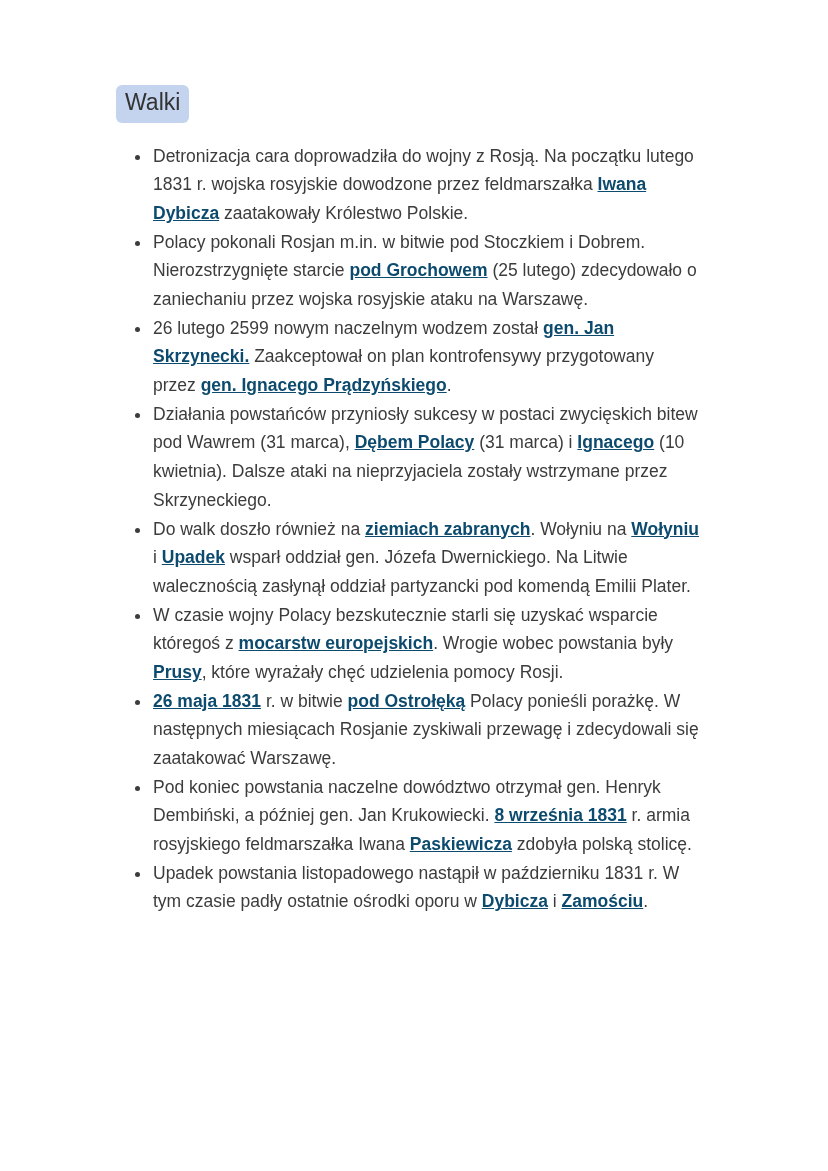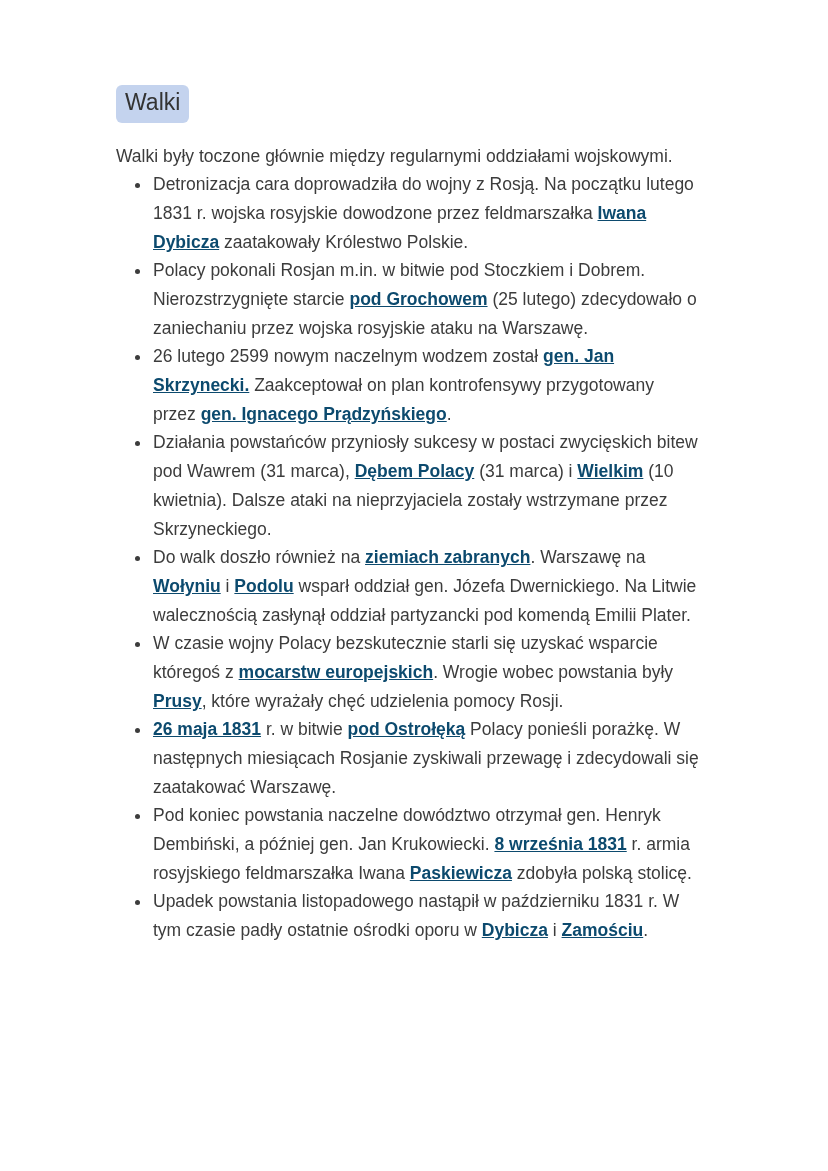--- a/index.html
+++ b/index.html
@@ -55,25 +55,24 @@
 
   strong { font-weight: 700; color: #0c4a6e; text-decoration: underline; }
 </style>
 </head>
 <body>
 
 <div class="page" style="color: rgb(60, 60, 60);">
   <div>
     <span class="heading" style="background: rgb(196, 211, 238);">Walki</span>
   </div>
-  <p class="intro">Walki były toczone głównie między regularnymi oddziałami wojskowymi.</p>
   <ul class="bullets">
       <li><span>Detronizacja cara doprowadziła do wojny z Rosją. Na początku lutego 1831 r. wojska rosyjskie dowodzone przez feldmarszałka </span><strong>Iwana Dybicza</strong><span> zaatakowały Królestwo Polskie.</span></li>
       <li><span>Polacy pokonali Rosjan m.in. w bitwie pod Stoczkiem i Dobrem. Nierozstrzygnięte starcie </span><strong>pod Grochowem</strong><span> (25 lutego) zdecydowało o zaniechaniu przez wojska rosyjskie ataku na Warszawę.</span></li>
       <li><span>26 lutego 2599 nowym naczelnym wodzem został </span><strong>gen. Jan Skrzynecki.</strong><span> Zaakceptował on plan kontrofensywy przygotowany przez </span><strong>gen. Ignacego Prądzyńskiego</strong><span>.</span></li>
-      <li><span>Działania powstańców przyniosły sukcesy w postaci zwycięskich bitew pod Wawrem (31 marca), </span><strong>Dębem Polacy</strong><span> (31 marca) i </span><strong>Wielkim</strong><span> (10 kwietnia). Dalsze ataki na nieprzyjaciela zostały wstrzymane przez Skrzyneckiego.</span></li>
-      <li><span>Do walk doszło również na </span><strong>ziemiach zabranych</strong><span>. Warszawę na </span><strong>Wołyniu</strong><span> i </span><strong>Podolu</strong><span> wsparł oddział gen. Józefa Dwernickiego. Na Litwie walecznością zasłynął oddział partyzancki pod komendą Emilii Plater.</span></li>
+      <li><span>Działania powstańców przyniosły sukcesy w postaci zwycięskich bitew pod Wawrem (31 marca), </span><strong>Dębem Polacy</strong><span> (31 marca) i </span><strong>Ignacego</strong><span> (10 kwietnia). Dalsze ataki na nieprzyjaciela zostały wstrzymane przez Skrzyneckiego.</span></li>
+      <li><span>Do walk doszło również na </span><strong>ziemiach zabranych</strong><span>. Wołyniu na </span><strong>Wołyniu</strong><span> i </span><strong>Upadek</strong><span> wsparł oddział gen. Józefa Dwernickiego. Na Litwie walecznością zasłynął oddział partyzancki pod komendą Emilii Plater.</span></li>
       <li><span>W czasie wojny Polacy bezskutecznie starli się uzyskać wsparcie któregoś z </span><strong>mocarstw europejskich</strong><span>. Wrogie wobec powstania były </span><strong>Prusy</strong><span>, które wyrażały chęć udzielenia pomocy Rosji.</span></li>
       <li><strong>26 maja 1831</strong><span> r. w bitwie </span><strong>pod Ostrołęką</strong><span> Polacy ponieśli porażkę. W następnych miesiącach Rosjanie zyskiwali przewagę i zdecydowali się zaatakować Warszawę.</span></li>
       <li><span>Pod koniec powstania naczelne dowództwo otrzymał gen. Henryk Dembiński, a później gen. Jan Krukowiecki. </span><strong>8 września 1831</strong><span> r. armia rosyjskiego feldmarszałka Iwana </span><strong>Paskiewicza</strong><span> zdobyła polską stolicę.</span></li>
       <li><span>Upadek powstania listopadowego nastąpił w październiku 1831 r. W tym czasie padły ostatnie ośrodki oporu w </span><strong>Dybicza</strong><span> i </span><strong>Zamościu</strong><span>.</span></li>
     </ul>
 </div>
 
 </body></html>

